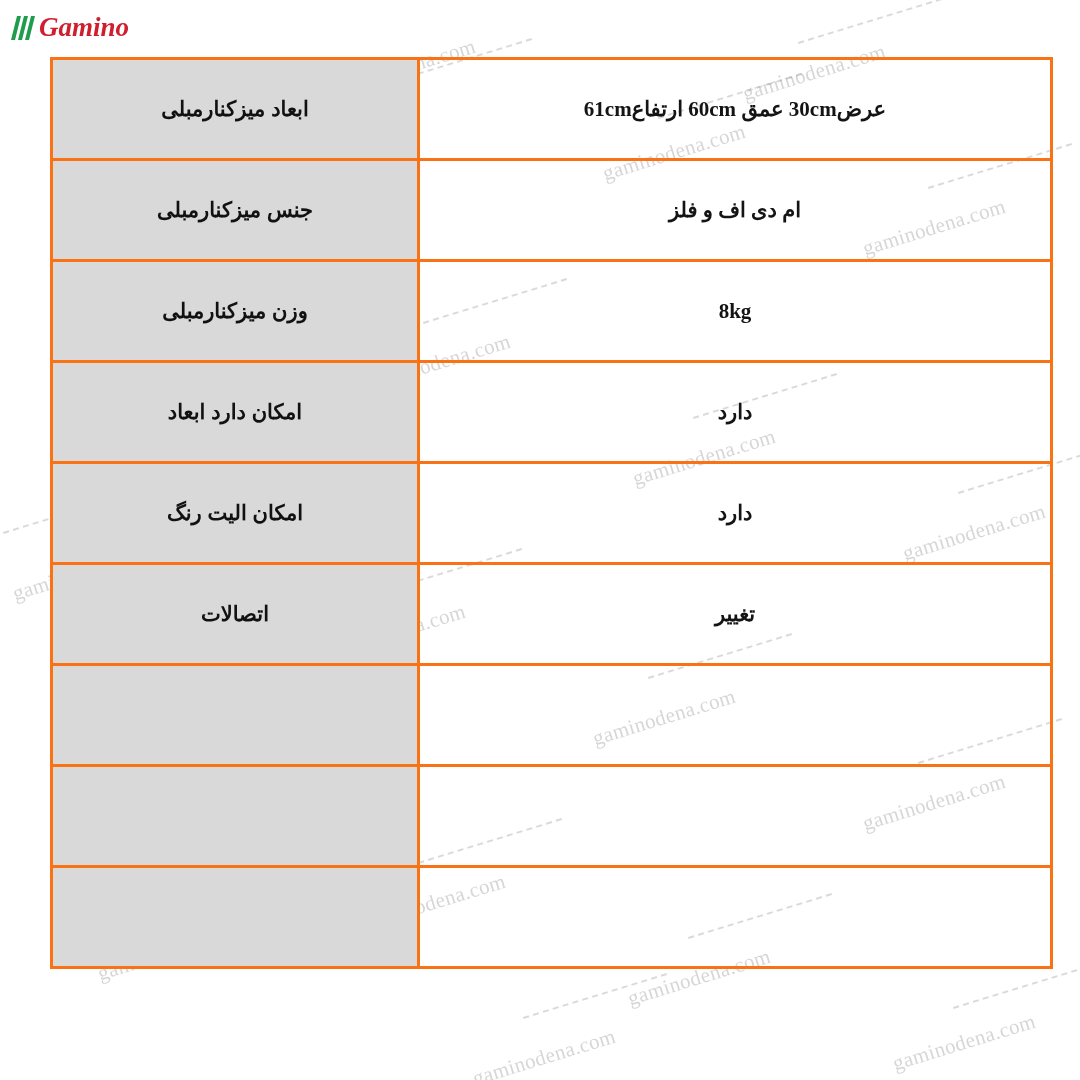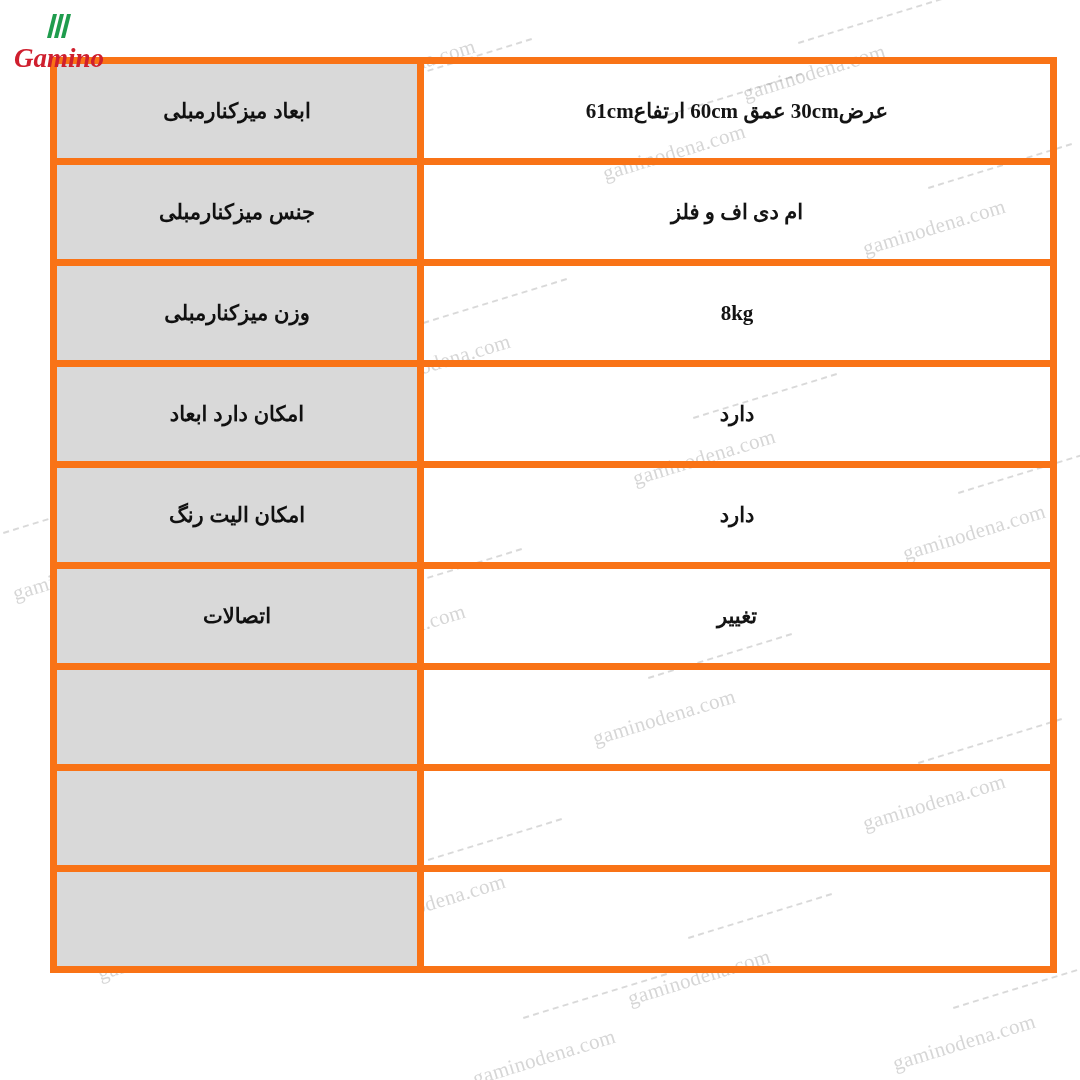--- a/index.html
+++ b/index.html
@@ -49,21 +49,20 @@
   #logo {
     position: absolute;
     top: 14px;
     right: auto;
     left: 14px;
     display: flex;
     align-items: center;
     gap: 7px;
     z-index: 20;
     direction: ltr;
-    flex-direction: column;
   }
   #logo .bars {
     display: flex;
     gap: 3px;
     align-items: flex-end;
     height: 24px;
     transform: skewX(-14deg);
   }
   #logo .bars i {
     display: block;
@@ -92,21 +91,21 @@
     table-layout: fixed;
     z-index: 10;
     background: transparent;
   }
   #spec-table col.label-col { width: 367px; }
   #spec-table col.value-col { width: 633px; }
 
   #spec-table tr { height: 101px; }
 
   #spec-table td {
-    border: 7px solid #f97316;
+    border: 3px solid #f97316;
     vertical-align: middle;
     padding: 11px 24px;
     font-size: 21px;
   }
 
   td.label {
     background: #d9d9d9;
     text-align: center;
     font-weight: bold;
     color: #111111;

